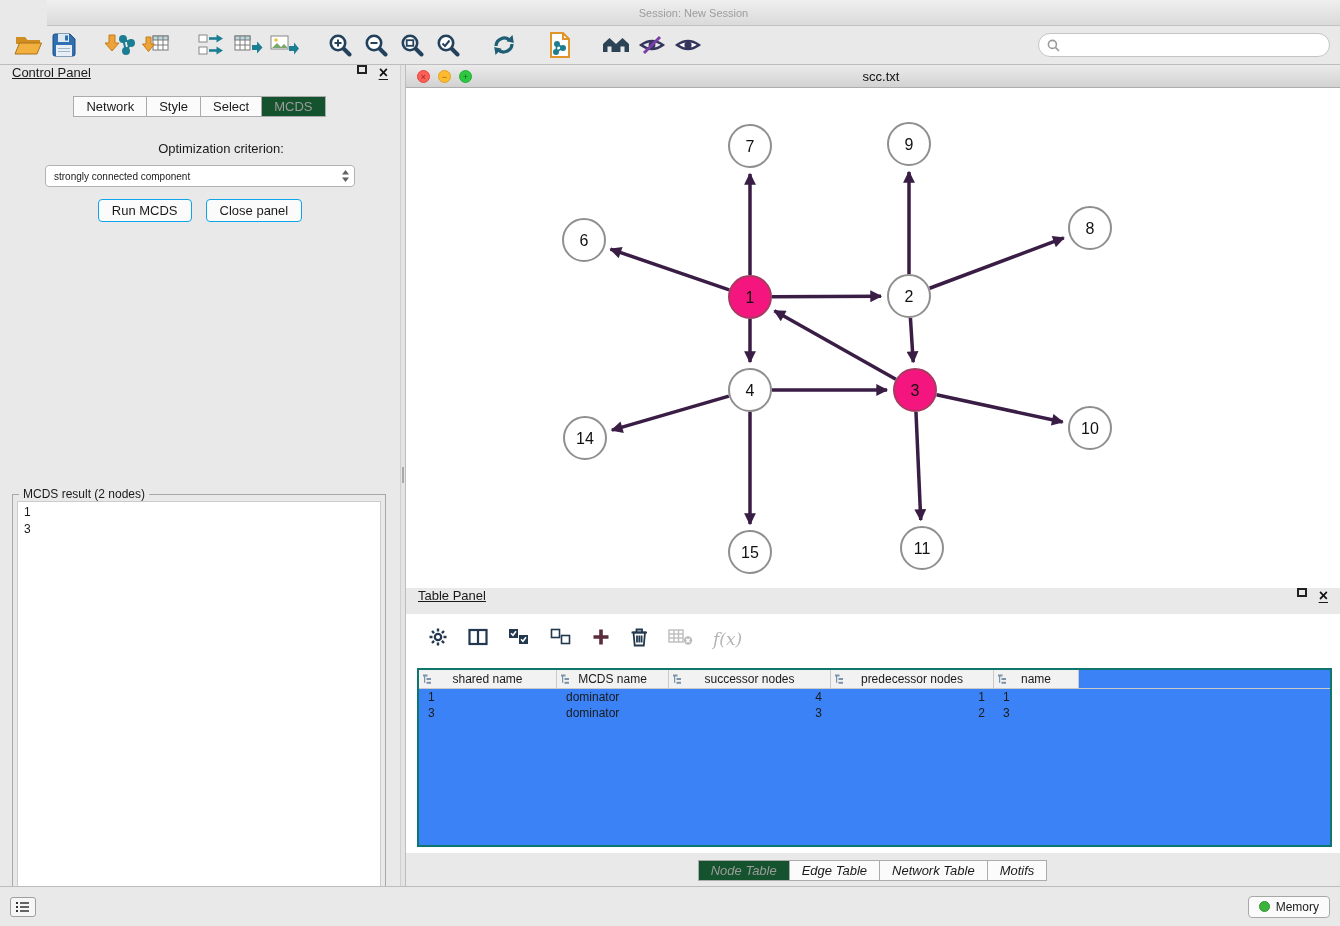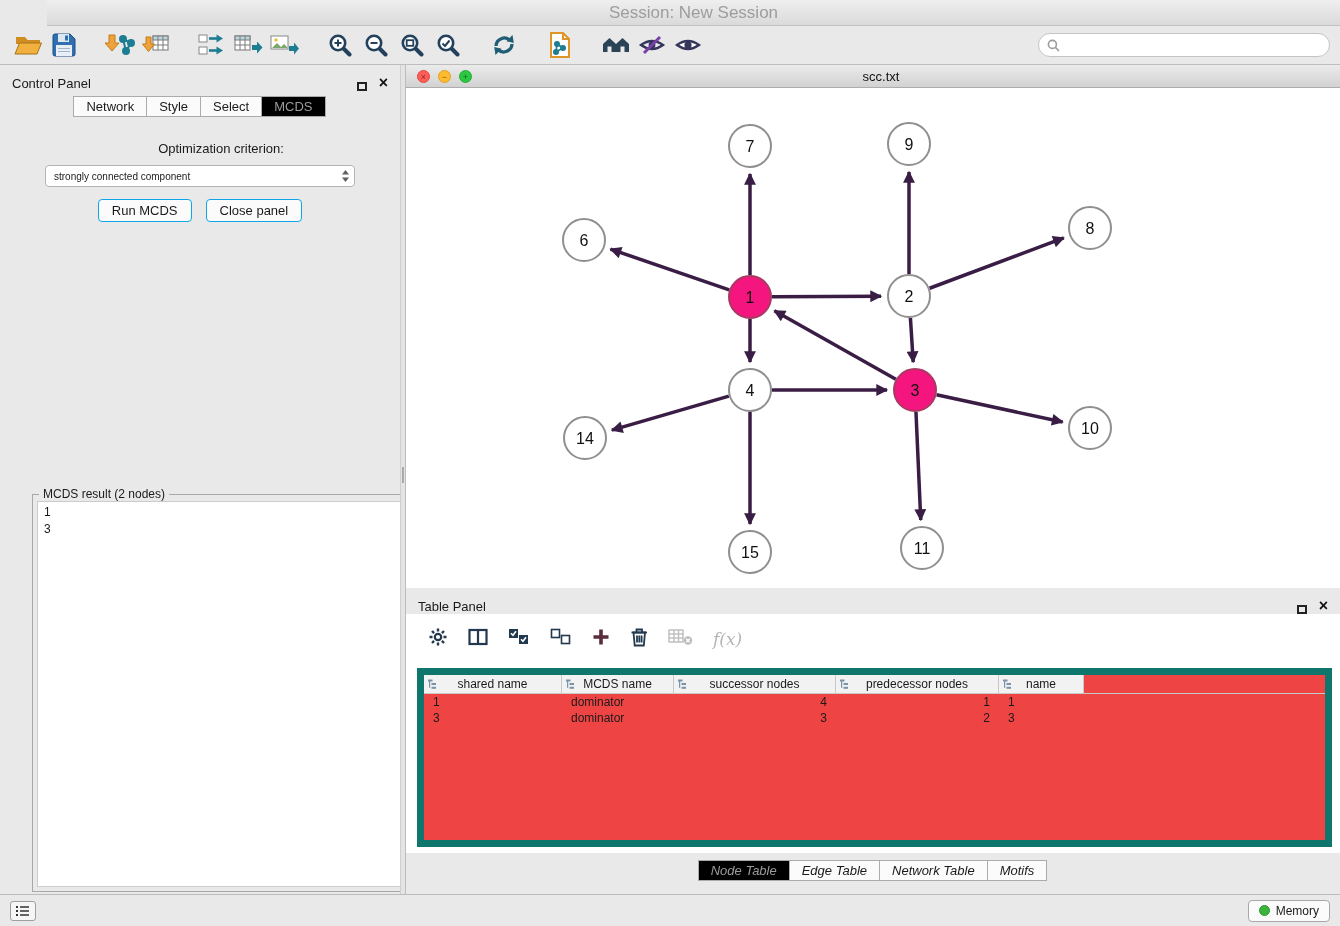--- a/index.html
+++ b/index.html
@@ -2,52 +2,52 @@
 <html><head>
 <meta charset="utf-8">
 <style>
   *{margin:0;padding:0;box-sizing:border-box;}
   html,body{background:#fff;}
   body{font-family:"Liberation Sans",sans-serif;color:#1a1a1a;}
   .window{position:relative;width:1340px;height:926px;background:#e9e9e9;overflow:hidden;}
 
   
   .titlebar{position:absolute;top:0;left:0;right:0;height:26px;background:linear-gradient(#efefef,#dadada);
-    border-bottom:1px solid #c2c2c2;text-align:center;line-height:26px;font-size:17px;color:#9d9d9d;margin-left:47px;}
+    border-bottom:1px solid #c2c2c2;text-align:center;line-height:26px;font-size:11px;color:#9d9d9d;margin-left:47px;}
 
   
   .toolbar{position:absolute;top:26px;left:0;right:0;height:39px;border-bottom:1px solid #bdbdbd;
     display:flex;align-items:center;padding:0 10px;background:#e9e9e9;}
   .tbtn{width:36px;height:32px;display:flex;align-items:center;justify-content:center;cursor:default;border-radius:4px;}
   .tsep{width:20px;}
   .searchbox{margin-left:auto;width:292px;height:24px;background:#fff;border:1px solid #c4c4c4;border-radius:12px;
     display:flex;align-items:center;padding:0 8px;gap:5px;}
   .searchbox input{border:none;outline:none;flex:1;font-size:12px;background:transparent;font-family:"Liberation Sans",sans-serif;}
 
   
-  .panel-hd{height:26px;display:flex;align-items:flex-end;padding:0 12px;font-size:13px;color:#1a1a1a;}
+  .panel-hd{height:26px;display:flex;align-items:flex-start;padding:0 12px;font-size:13px;color:#1a1a1a;text-decoration:underline;}
   .panel-hd .sp{flex:1;}
   .float-ico{width:10px;height:9px;border:2px solid #222;margin-right:12px;display:inline-block;}
   .close-x{font-size:16px;font-weight:bold;color:#111;line-height:1;}
 
   
   .control-panel{position:absolute;top:65px;left:0;width:400px;bottom:32px;background:#e9e9e9;}
   .splitter-v{position:absolute;top:65px;left:400px;width:6px;bottom:32px;background:#e4e4e4;
     border-left:1px solid #cfcfcf;border-right:1px solid #bdbdbd;}
   .grip-v{position:absolute;top:402px;left:1px;width:2px;height:16px;background:#aaa;}
   .cp-tabs{display:flex;justify-content:center;margin-top:5px;}
   .tab{border:1px solid #ababab;background:#fbfbfb;font-size:13px;padding:2px 12px;margin-left:-1px;cursor:default;}
-  .tab.active{background:#000000;color:#9b9b9b;}
+  .tab.active{background:#14532d;color:#9b9b9b;}
   .opt-label{text-align:center;font-size:13px;margin-top:24px;margin-left:42px;}
   .selectbox{margin:9px auto 0;width:310px;height:22px;background:#fff;border:1px solid #b3b3b3;border-radius:4px;
     display:flex;align-items:center;padding:0 4px 0 8px;font-size:10px;}
   .selectbox .sp{flex:1;}
   .btn-row{display:flex;justify-content:center;gap:14px;margin-top:12px;}
   .btn{background:#fbfbfb;border:1px solid #0ea5e9;border-radius:4px;font-size:13px;padding:3px 13px;cursor:default;}
-  .mcds-box{position:absolute;left:12px;width:374px;top:429px;height:398px;border:1px solid #a8a8a8;margin-left:20px;}
+  .mcds-box{position:absolute;left:12px;width:374px;top:429px;height:398px;border:1px solid #a8a8a8;}
   .mcds-legend{position:absolute;top:-8px;left:6px;background:#e9e9e9;padding:0 4px;font-size:12px;}
   .mcds-text{position:absolute;left:4px;right:4px;top:6px;bottom:4px;background:#fff;border:1px solid #cccccc;
     font-size:12px;line-height:17px;padding:2px 6px;}
 
   
   .network-panel{position:absolute;top:65px;left:406px;right:0;height:530px;background:#fff;}
   .net-titlebar{height:23px;background:linear-gradient(#ebebeb,#d2d2d2);border-bottom:1px solid #adadad;
     position:relative;display:flex;align-items:center;}
   .traffic{display:flex;gap:8px;margin-left:11px;z-index:2;}
   .light{width:13px;height:13px;border-radius:50%;font-size:9px;line-height:12px;text-align:center;color:rgba(0,0,0,.5);cursor:default;}
@@ -55,32 +55,32 @@
   .light.yellow{background:#febb2e;border:1px solid #dfa023;}
   .light.green{background:#2bc840;border:1px solid #26ab36;}
   .net-title{position:absolute;left:16px;right:0;text-align:center;font-size:13px;color:#111;}
   .net-canvas{position:absolute;top:23px;left:0;right:0;bottom:0;background:#fff;}
 
   
   .table-panel{position:absolute;top:588px;left:406px;right:0;height:299px;background:#e9e9e9;}
   .tp-body{position:absolute;top:26px;left:0;right:0;bottom:34px;background:#fff;}
   .tp-toolbar{height:50px;display:flex;align-items:center;padding-left:22px;gap:20px;}
   .fx{font-family:"DejaVu Serif",serif;font-style:italic;font-size:17px;color:#b4b4b4;}
-  .tp-table{position:absolute;top:54px;left:11px;right:8px;bottom:6px;border:7px solid #0f766e;background:#ef4444;overflow:hidden;}
+  .tp-table{position:absolute;top:54px;left:11px;right:8px;bottom:6px;border:2px solid #0f766e;background:#3b82f6;overflow:hidden;}
   .th-row{display:flex;height:19px;border-bottom:1px solid #c9c9c9;font-size:12px;}
   .th{position:relative;background:#f2f2f2;border-right:1px solid #c9c9c9;display:flex;align-items:center;justify-content:center;}
   .th .hicon{position:absolute;left:4px;top:4px;}
   .c0{width:138px;}.c1{width:112px;}.c2{width:162px;}.c3{width:163px;}.c4{width:85px;}
   .tr{display:flex;height:16px;font-size:12px;align-items:center;}
   .td{padding:0 9px;overflow:hidden;white-space:nowrap;}
   .al{text-align:left;}.ar{text-align:right;}
   .tp-tabs{position:absolute;bottom:0;left:0;right:0;height:34px;display:flex;align-items:center;justify-content:center;font-style:italic;}
 
   
-  .statusbar{position:absolute;bottom:0;left:0;right:0;height:32px;background:#e9e9e9;border-top:1px solid #bcbcbc;
+  .statusbar{position:absolute;bottom:0;left:0;right:0;height:40px;background:#e9e9e9;border-top:1px solid #bcbcbc;
     display:flex;align-items:center;padding:0 10px;}
   .menu-btn{width:26px;height:20px;border:1px solid #9f9f9f;border-radius:3px;background:#f6f6f6;
     display:flex;align-items:center;justify-content:center;}
   .memory-btn{margin-left:auto;height:22px;border:1px solid #a8a8a8;border-radius:4px;background:#fbfbfb;
     display:flex;align-items:center;gap:6px;padding:0 10px;font-size:12px;}
   .memdot{width:11px;height:11px;border-radius:50%;background:#3cb43c;border:1px solid #2d9630;}
 </style>
 </head>
 <body>
 

